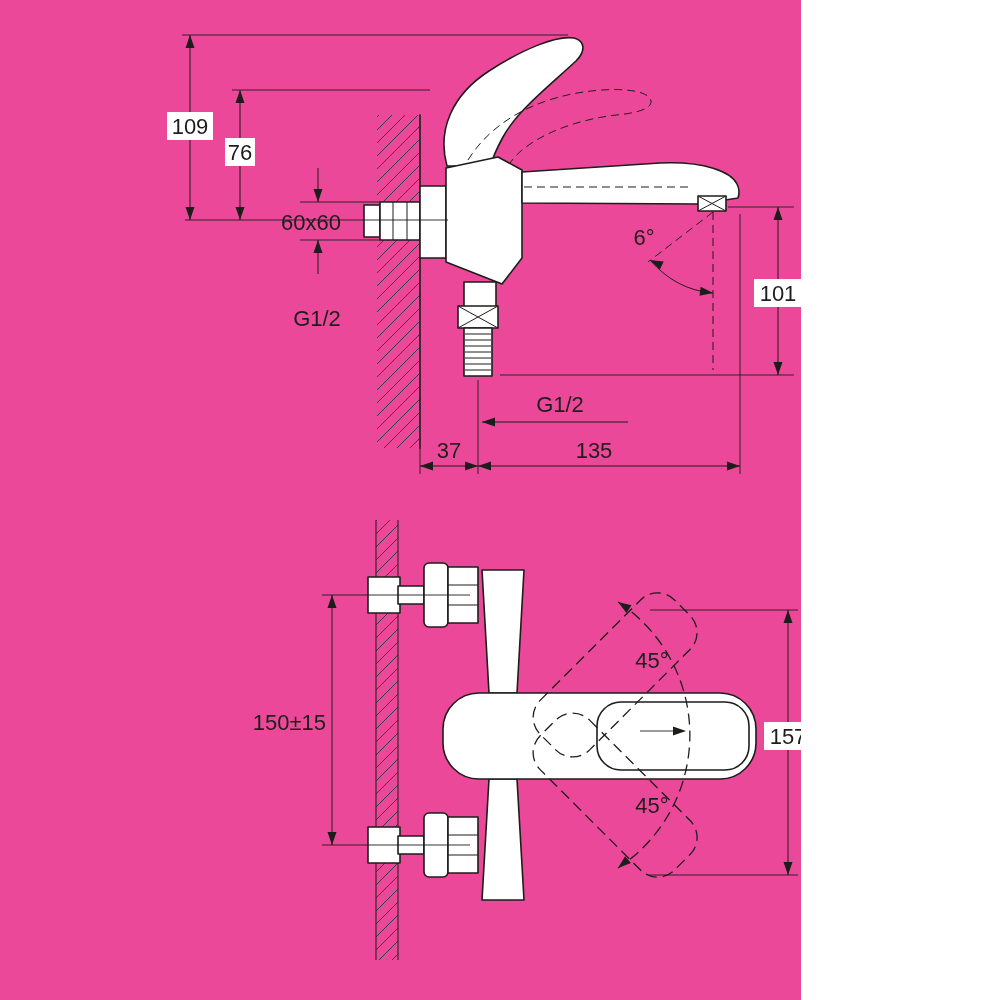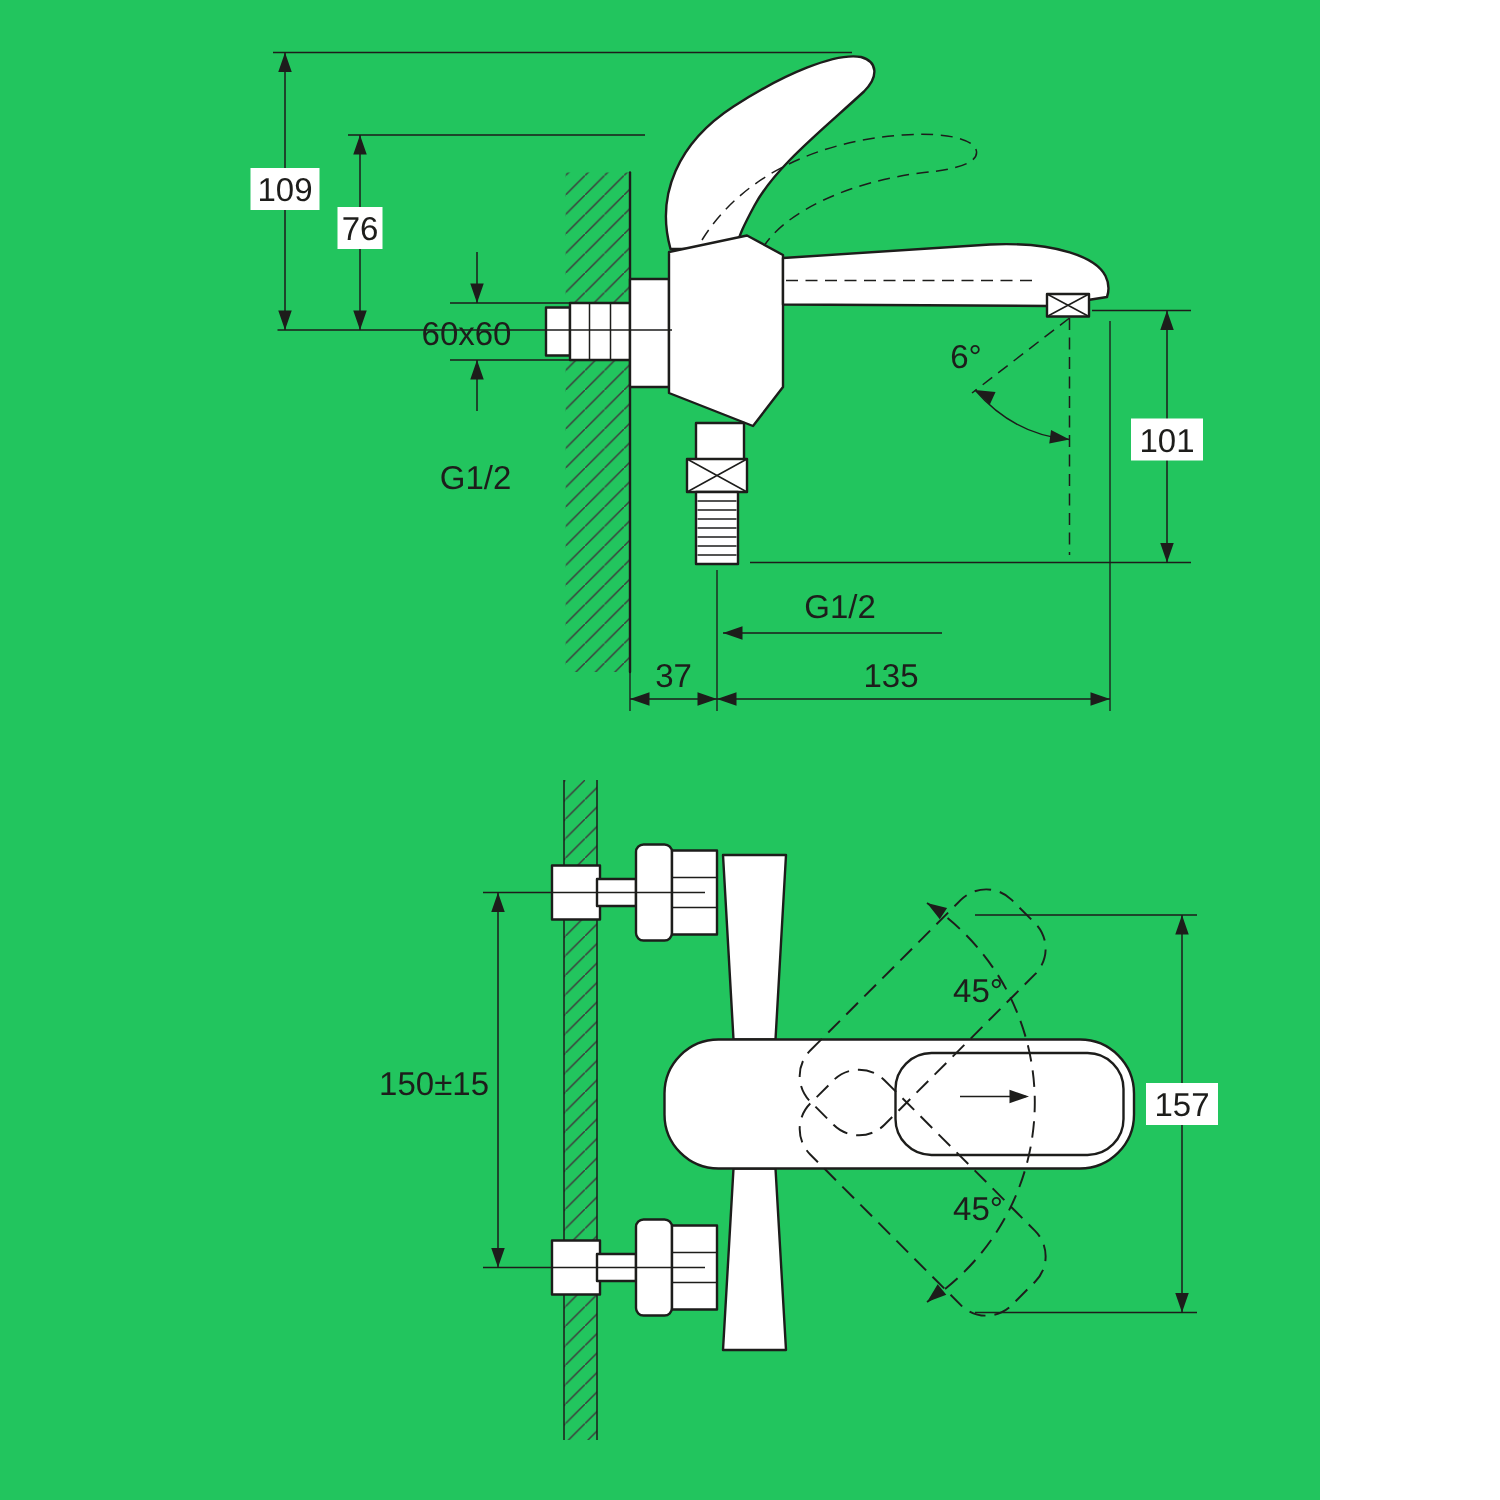--- a/index.html
+++ b/index.html
@@ -1,16 +1,16 @@
 <!DOCTYPE html>
 <html><head>
 <meta charset="utf-8">
 <style>
   html,body{margin:0;padding:0;background:#ffffff;}
-  .canvas{position:relative;width:880px;height:1000px;background:#22c55e;overflow:hidden;}
+  .canvas{position:relative;width:801px;height:1000px;background:#ec4899;overflow:hidden;}
   svg{display:block;}
   .olf{stroke:#1d1d1b;stroke-width:1.6;fill:#fff;stroke-linejoin:round;stroke-linecap:round;}
   .ol{stroke:#1d1d1b;stroke-width:1.6;fill:none;stroke-linejoin:round;stroke-linecap:round;}
   .thin{stroke:#1d1d1b;stroke-width:1;fill:none;}
   .vthin{stroke:#1d1d1b;stroke-width:0.9;fill:none;}
   .dash{stroke:#1d1d1b;stroke-width:1;fill:none;stroke-dasharray:8 5;}
   .dash2{stroke:#1d1d1b;stroke-width:1.3;fill:none;stroke-dasharray:11 6;}
   .arr{fill:#1d1d1b;stroke:none;}
   .fillw{fill:#fff;stroke:none;}
   .dim{font-family:"Liberation Sans",sans-serif;font-size:22px;fill:#1d1d1b;}

